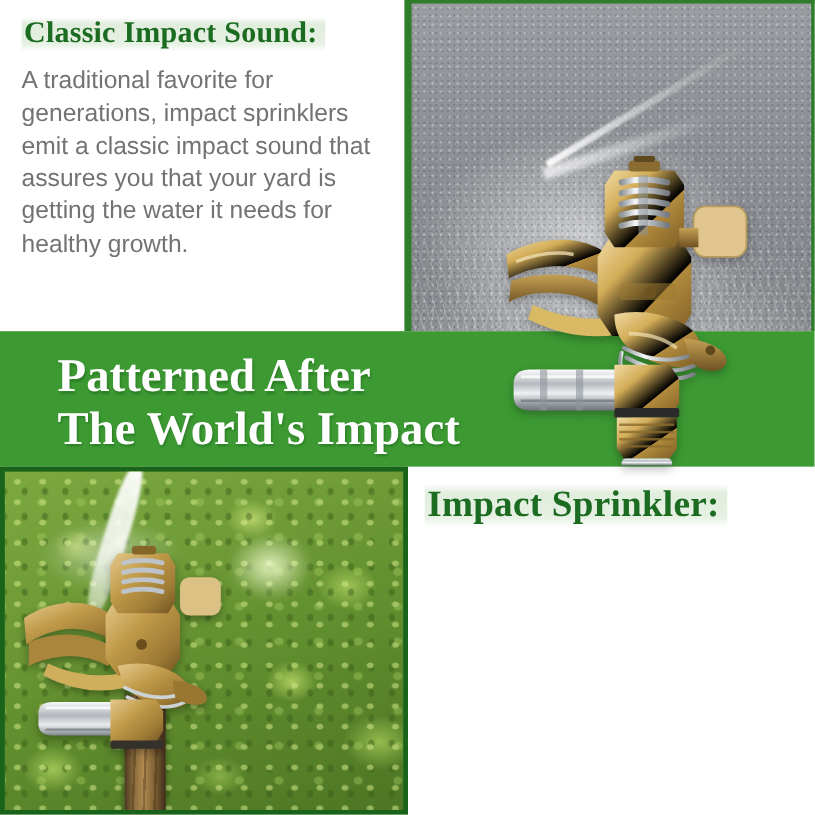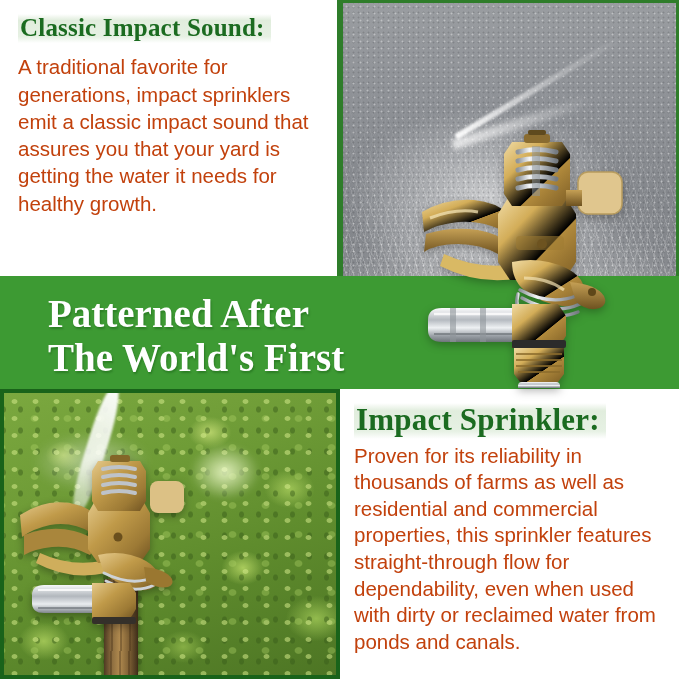--- a/index.html
+++ b/index.html
@@ -25,21 +25,21 @@
     line-height:1.05;
     letter-spacing:0.2px;
     display:inline-block;
     padding:1px 6px 2px 2px;
     background:linear-gradient(to bottom,rgba(255,255,255,0) 0%,rgba(223,236,219,0.95) 22%,rgba(229,240,226,0.95) 78%,rgba(255,255,255,0) 100%);
     white-space:nowrap;
   }
   .heading-wrap{margin:0 0 10px 0;}
   .body-copy{
     font-family:"Liberation Sans",sans-serif;
-    color:#c2410c;
+    color:#737373;
     font-size:20.5px;
     line-height:1.33;
     margin:0;
   }
   #panel-text-bottom-right .heading{font-size:31px;}
   #panel-text-bottom-right .heading-wrap{margin:0 0 4px 0;}
   #panel-text-bottom-right .body-copy{font-size:20.5px;line-height:1.3;}
 
   .banner-text{
     position:absolute;left:48px;top:16px;
@@ -143,21 +143,21 @@
     <div class="spray-streaks"></div>
     <div class="spray-speckle"></div>
     <div class="spray-jet"></div>
     <div class="spray-jet2"></div>
 
   </div>
   <div class="divider-vertical"></div>
 
   <div class="panel" id="banner-middle">
     <div class="banner-text">Patterned After
-The World's First</div>
+The World's Impact</div>
   </div>
 
   <div class="sprinkler" id="sprinkler-hero">
     <svg viewBox="0 0 250 262" width="250" height="262" aria-hidden="true">
       <defs>
         <linearGradient id="brassA" x1="0" y1="0" x2="1" y2="1">
           <stop offset="0" stop-color="#f0dba4"></stop>
             <stop offset=".3" stop-color="#d3ad58"></stop>
           <stop offset=".62" stop-color="#b18a३c"></stop>
             <stop offset=".63" stop-color="#b18a3c"></stop>
@@ -297,16 +297,15 @@
         <path d="M74 132 h38 l6 10 v16 l-6 10 h-38 z" fill="url(#brassC)"></path>
         <rect x="74" y="166" width="44" height="7" rx="2" fill="#34302a"></rect>
       </svg>
     </div>
   </div>
 
   <div class="panel" id="panel-text-bottom-right">
     <div class="heading-wrap">
       <span class="heading">Impact Sprinkler:</span>
     </div>
-    <p class="body-copy">Proven for its reliability in thousands of farms as well as residential and commercial properties, this sprinkler features straight-through flow for dependability, even when used with dirty or reclaimed water from ponds and canals.</p>
   </div>
 
 </div>
 
 </body></html>

